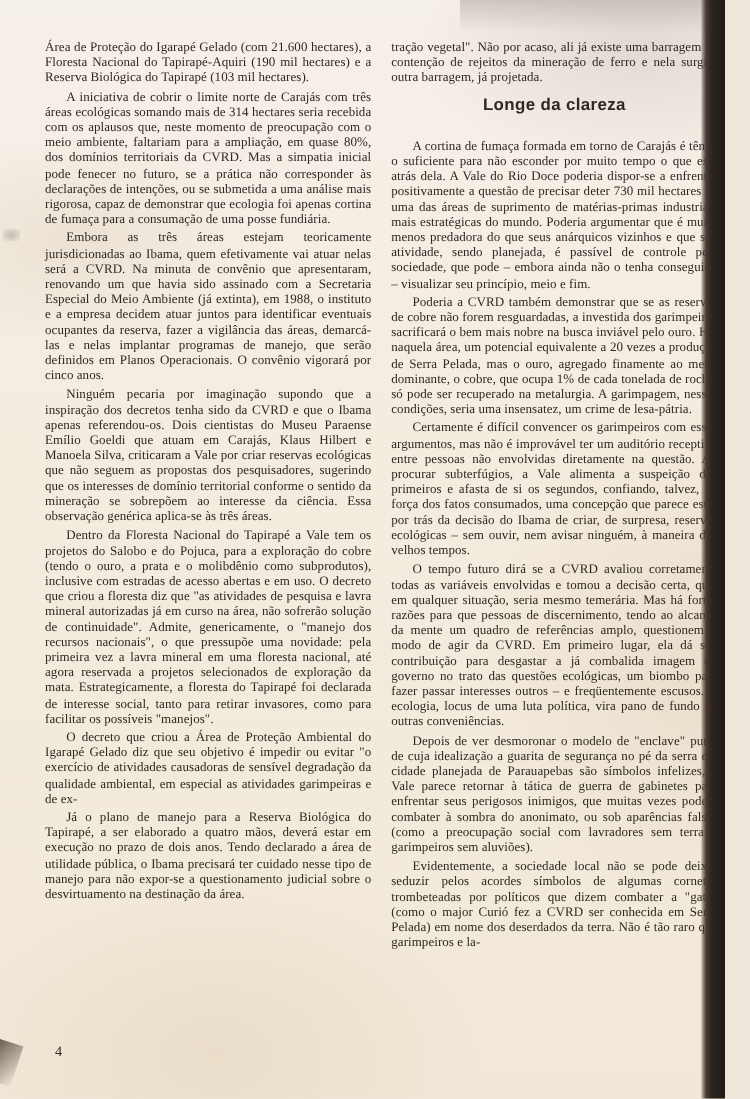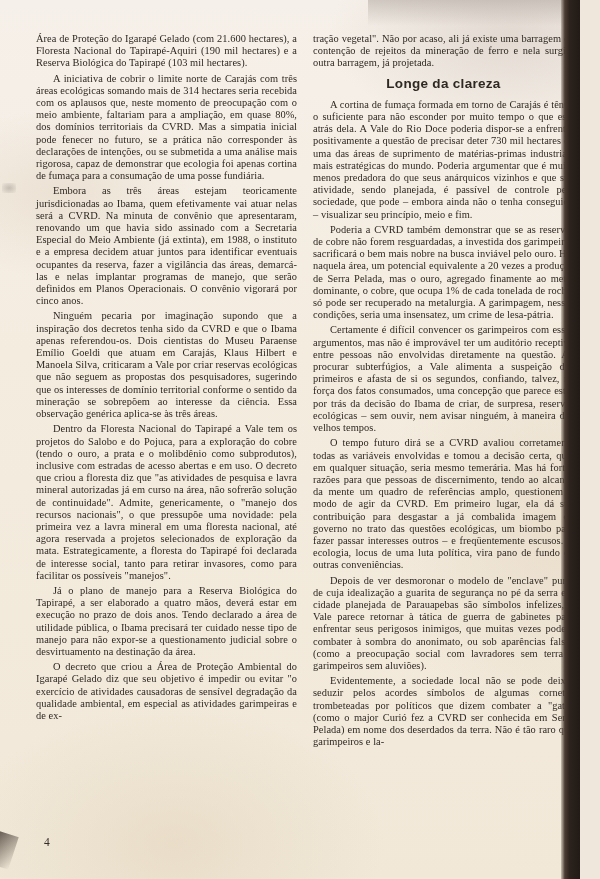--- a/index.html
+++ b/index.html
@@ -38,21 +38,21 @@
     margin: 0 0 3px 0;
     text-indent: 17px;
   }
   p.para.cont { text-indent: 0; }
   h2.section-heading {
     font-family: "Liberation Sans", sans-serif;
     font-size: 13.5px;
     font-weight: 600;
     letter-spacing: 0.3px;
     text-align: center;
-    margin: 8px 0 9px 0;
+    margin: 8px 0 22px 0;
     color: #2e2822;
   }
   .page-number {
     position: absolute;
     left: 44px;
     top: 836px;
     font-size: 11.5px;
     font-family: "Liberation Serif", serif;
     color: #332d26;
   }
@@ -94,22 +94,22 @@
 <body>
 
 <div class="page">
 
   <div class="column left">
     <p class="para cont">Área de Proteção do Igarapé Gelado (com 21.600 hectares), a Floresta Nacional do Tapirapé-Aquiri (190 mil hectares) e a Reserva Biológica do Tapirapé (103 mil hectares).</p>
     <p class="para">A iniciativa de cobrir o limite norte de Carajás com três áreas ecológicas somando mais de 314 hectares seria recebida com os aplausos que, neste momento de preocupação com o meio ambiente, faltariam para a ampliação, em quase 80%, dos domínios territoriais da CVRD. Mas a simpatia inicial pode fenecer no futuro, se a prática não corresponder às declarações de intenções, ou se submetida a uma análise mais rigorosa, capaz de demonstrar que ecologia foi apenas cortina de fumaça para a consumação de uma posse fundiária.</p>
     <p class="para">Embora as três áreas estejam teoricamente jurisdicionadas ao Ibama, quem efetivamente vai atuar nelas será a CVRD. Na minuta de convênio que apresentaram, renovando um que havia sido assinado com a Secretaria Especial do Meio Ambiente (já extinta), em 1988, o instituto e a empresa decidem atuar juntos para identificar eventuais ocupantes da reserva, fazer a vigilância das áreas, demarcá-las e nelas implantar programas de manejo, que serão definidos em Planos Operacionais. O convênio vigorará por cinco anos.</p>
     <p class="para">Ninguém pecaria por imaginação supondo que a inspiração dos decretos tenha sido da CVRD e que o Ibama apenas referendou-os. Dois cientistas do Museu Paraense Emílio Goeldi que atuam em Carajás, Klaus Hilbert e Manoela Silva, criticaram a Vale por criar reservas ecológicas que não seguem as propostas dos pesquisadores, sugerindo que os interesses de domínio territorial conforme o sentido da mineração se sobrepõem ao interesse da ciência. Essa observação genérica aplica-se às três áreas.</p>
     <p class="para">Dentro da Floresta Nacional do Tapirapé a Vale tem os projetos do Salobo e do Pojuca, para a exploração do cobre (tendo o ouro, a prata e o molibdênio como subprodutos), inclusive com estradas de acesso abertas e em uso. O decreto que criou a floresta diz que "as atividades de pesquisa e lavra mineral autorizadas já em curso na área, não sofrerão solução de continuidade". Admite, genericamente, o "manejo dos recursos nacionais", o que pressupõe uma novidade: pela primeira vez a lavra mineral em uma floresta nacional, até agora reservada a projetos selecionados de exploração da mata. Estrategicamente, a floresta do Tapirapé foi declarada de interesse social, tanto para retirar invasores, como para facilitar os possíveis "manejos".</p>
+    <p class="para">O decreto que criou a Área de Proteção Ambiental do Igarapé Gelado diz que seu objetivo é impedir ou evitar "o exercício de atividades causadoras de sensível degradação da qualidade ambiental, em especial as atividades garimpeiras e de ex-</p>
     <p class="para">Já o plano de manejo para a Reserva Biológica do Tapirapé, a ser elaborado a quatro mãos, deverá estar em execução no prazo de dois anos. Tendo declarado a área de utilidade pública, o Ibama precisará ter cuidado nesse tipo de manejo para não expor-se a questionamento judicial sobre o desvirtuamento na destinação da área.</p>
-    <p class="para">O decreto que criou a Área de Proteção Ambiental do Igarapé Gelado diz que seu objetivo é impedir ou evitar "o exercício de atividades causadoras de sensível degradação da qualidade ambiental, em especial as atividades garimpeiras e de ex-</p>
   </div>
 
   <div class="column right">
     <p class="para cont">tração vegetal". Não por acaso, ali já existe uma barragem de contenção de rejeitos da mineração de ferro e nela surgirá outra barragem, já projetada.</p>
     <h2 class="section-heading">Longe da clareza</h2>
     <p class="para">A cortina de fumaça formada em torno de Carajás é tênue o suficiente para não esconder por muito tempo o que está atrás dela. A Vale do Rio Doce poderia dispor-se a enfrentar positivamente a questão de precisar deter 730 mil hectares de uma das áreas de suprimento de matérias-primas industriais mais estratégicas do mundo. Poderia argumentar que é muito menos predadora do que seus anárquicos vizinhos e que sua atividade, sendo planejada, é passível de controle pela sociedade, que pode – embora ainda não o tenha conseguido – visualizar seu princípio, meio e fim.</p>
     <p class="para">Poderia a CVRD também demonstrar que se as reservas de cobre não forem resguardadas, a investida dos garimpeiros sacrificará o bem mais nobre na busca inviável pelo ouro. Há, naquela área, um potencial equivalente a 20 vezes a produção de Serra Pelada, mas o ouro, agregado finamente ao metal dominante, o cobre, que ocupa 1% de cada tonelada de rocha, só pode ser recuperado na metalurgia. A garimpagem, nessas condições, seria uma insensatez, um crime de lesa-pátria.</p>
     <p class="para">Certamente é difícil convencer os garimpeiros com esses argumentos, mas não é improvável ter um auditório receptivo entre pessoas não envolvidas diretamente na questão. Ao procurar subterfúgios, a Vale alimenta a suspeição dos primeiros e afasta de si os segundos, confiando, talvez, na força dos fatos consumados, uma concepção que parece estar por trás da decisão do Ibama de criar, de surpresa, reservas ecológicas – sem ouvir, nem avisar ninguém, à maneira dos velhos tempos.</p>
     <p class="para">O tempo futuro dirá se a CVRD avaliou corretamente todas as variáveis envolvidas e tomou a decisão certa, que, em qualquer situação, seria mesmo temerária. Mas há fortes razões para que pessoas de discernimento, tendo ao alcance da mente um quadro de referências amplo, questionem o modo de agir da CVRD. Em primeiro lugar, ela dá sua contribuição para desgastar a já combalida imagem do governo no trato das questões ecológicas, um biombo para fazer passar interesses outros – e freqüentemente escusos. A ecologia, locus de uma luta política, vira pano de fundo de outras conveniências.</p>
     <p class="para">Depois de ver desmoronar o modelo de "enclave" puro, de cuja idealização a guarita de segurança no pé da serra e a cidade planejada de Parauapebas são símbolos infelizes, a Vale parece retornar à tática de guerra de gabinetes para enfrentar seus perigosos inimigos, que muitas vezes podem combater à sombra do anonimato, ou sob aparências falsas (como a preocupação social com lavradores sem terra e garimpeiros sem aluviões).</p>

